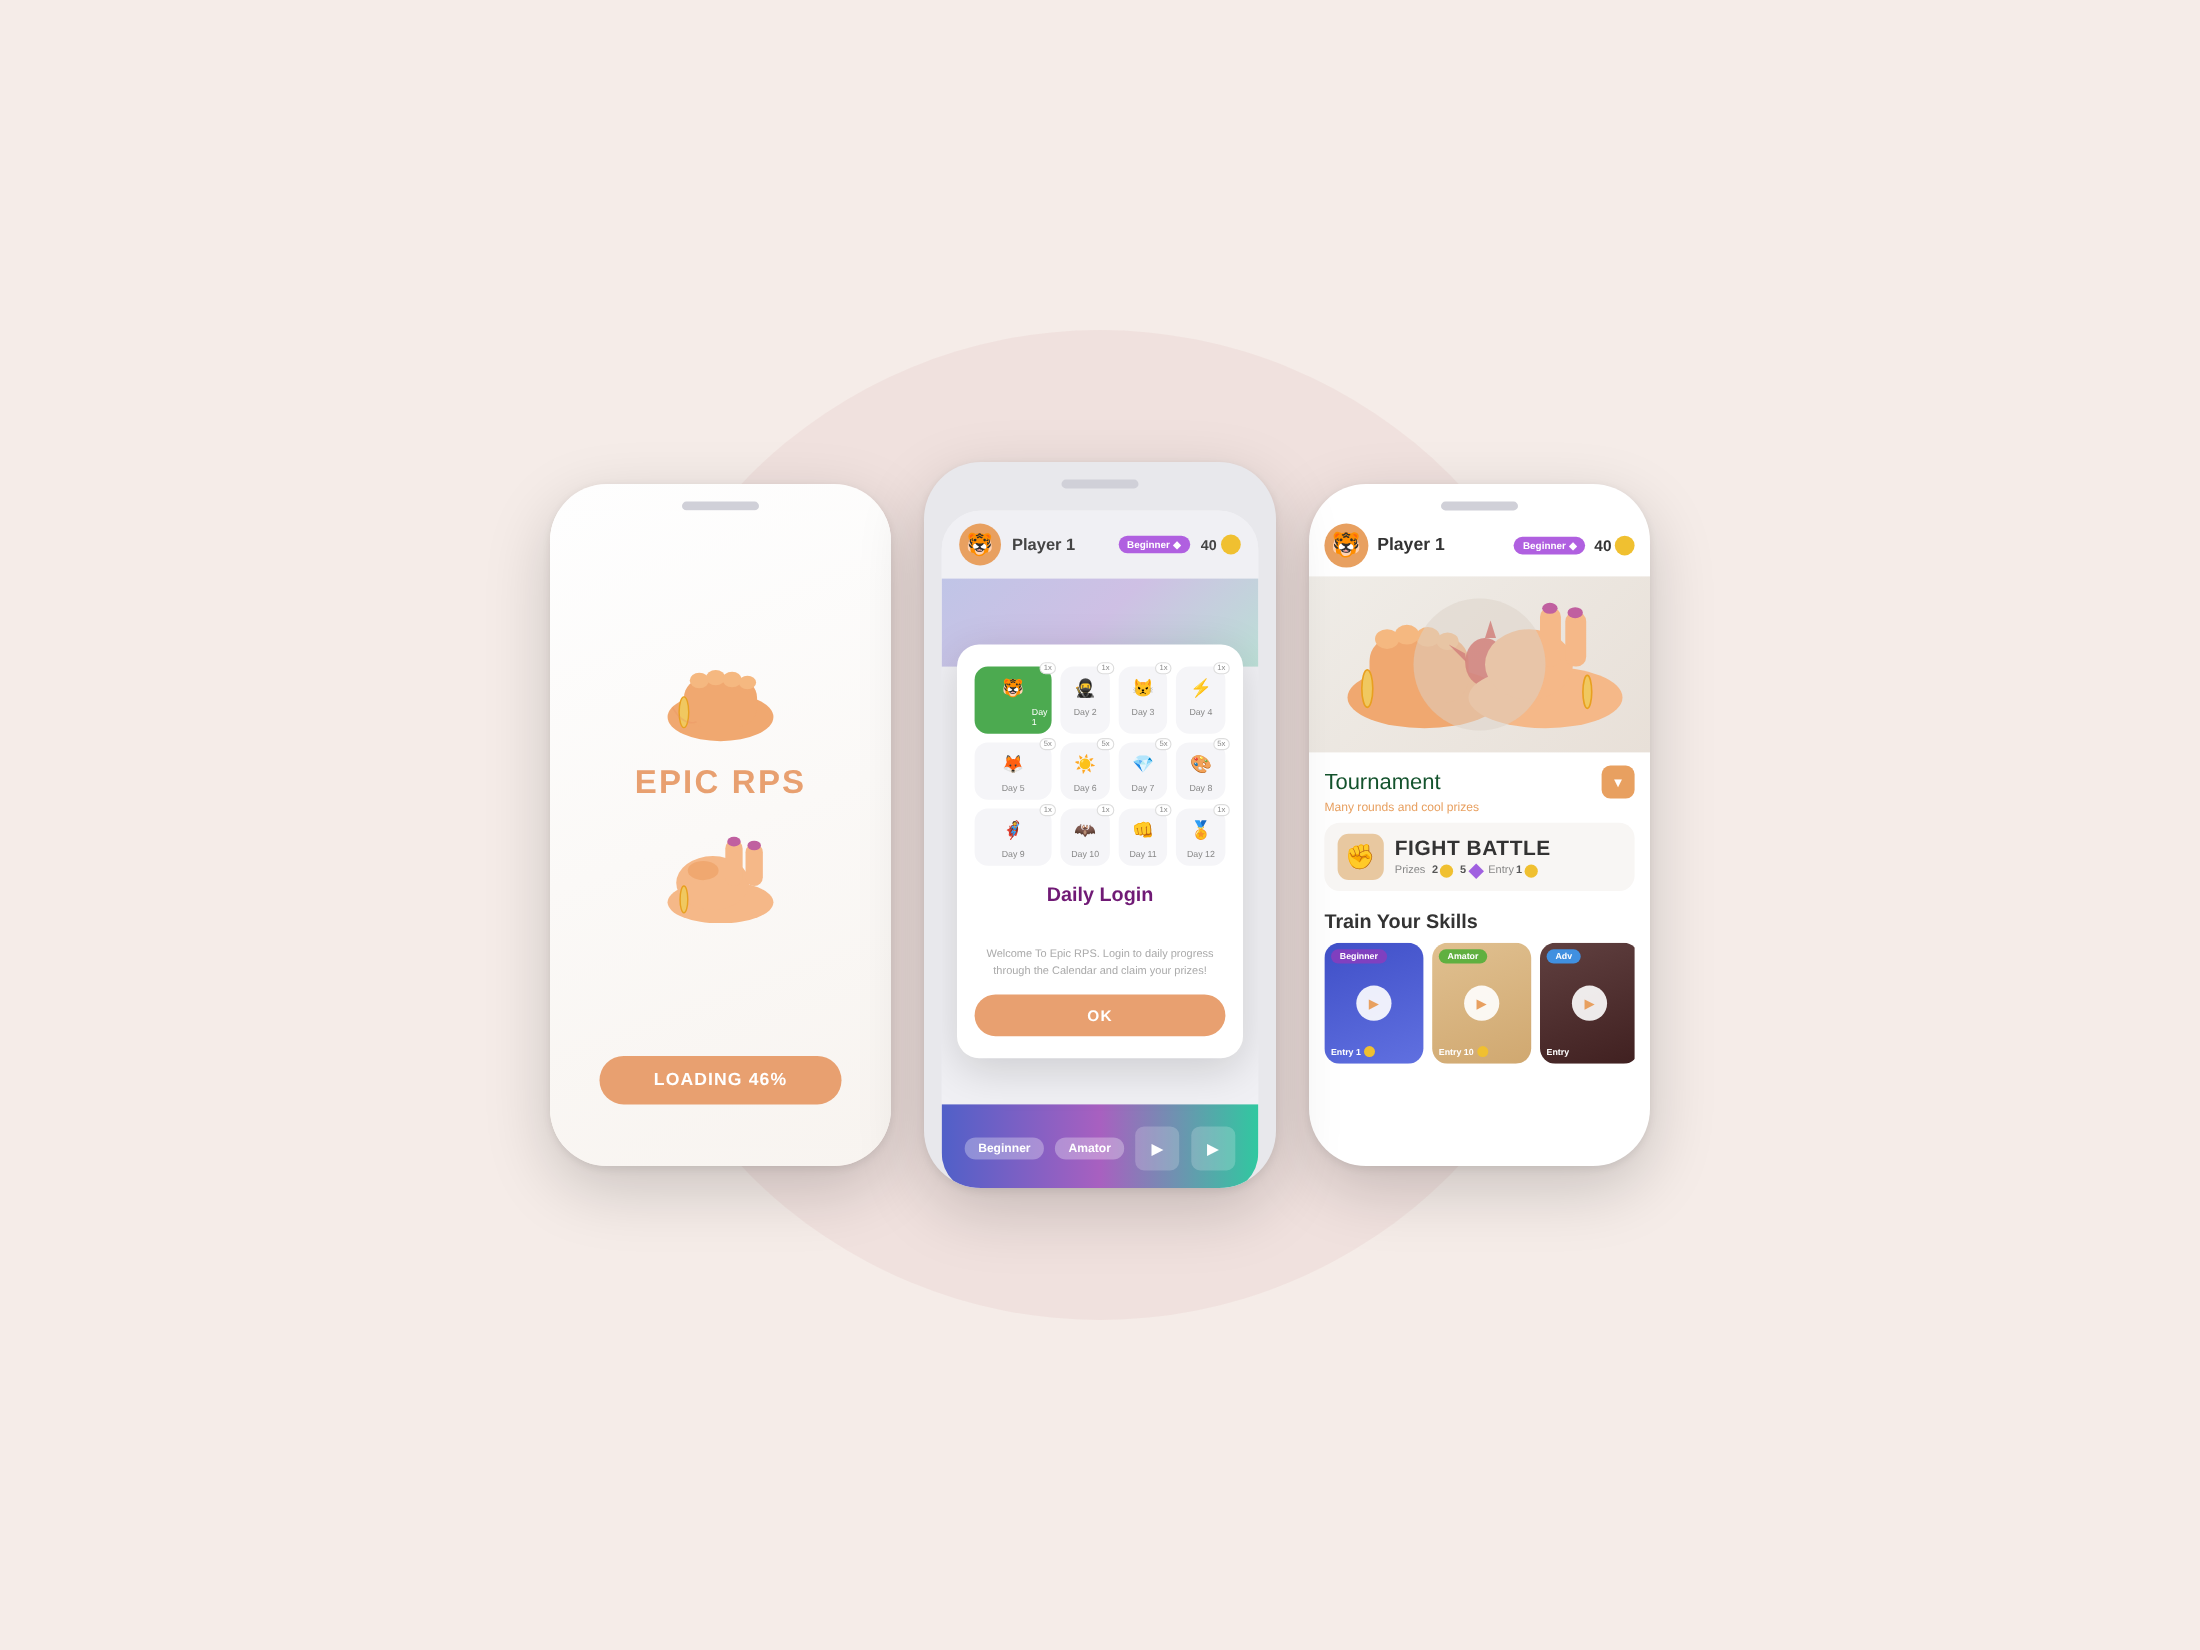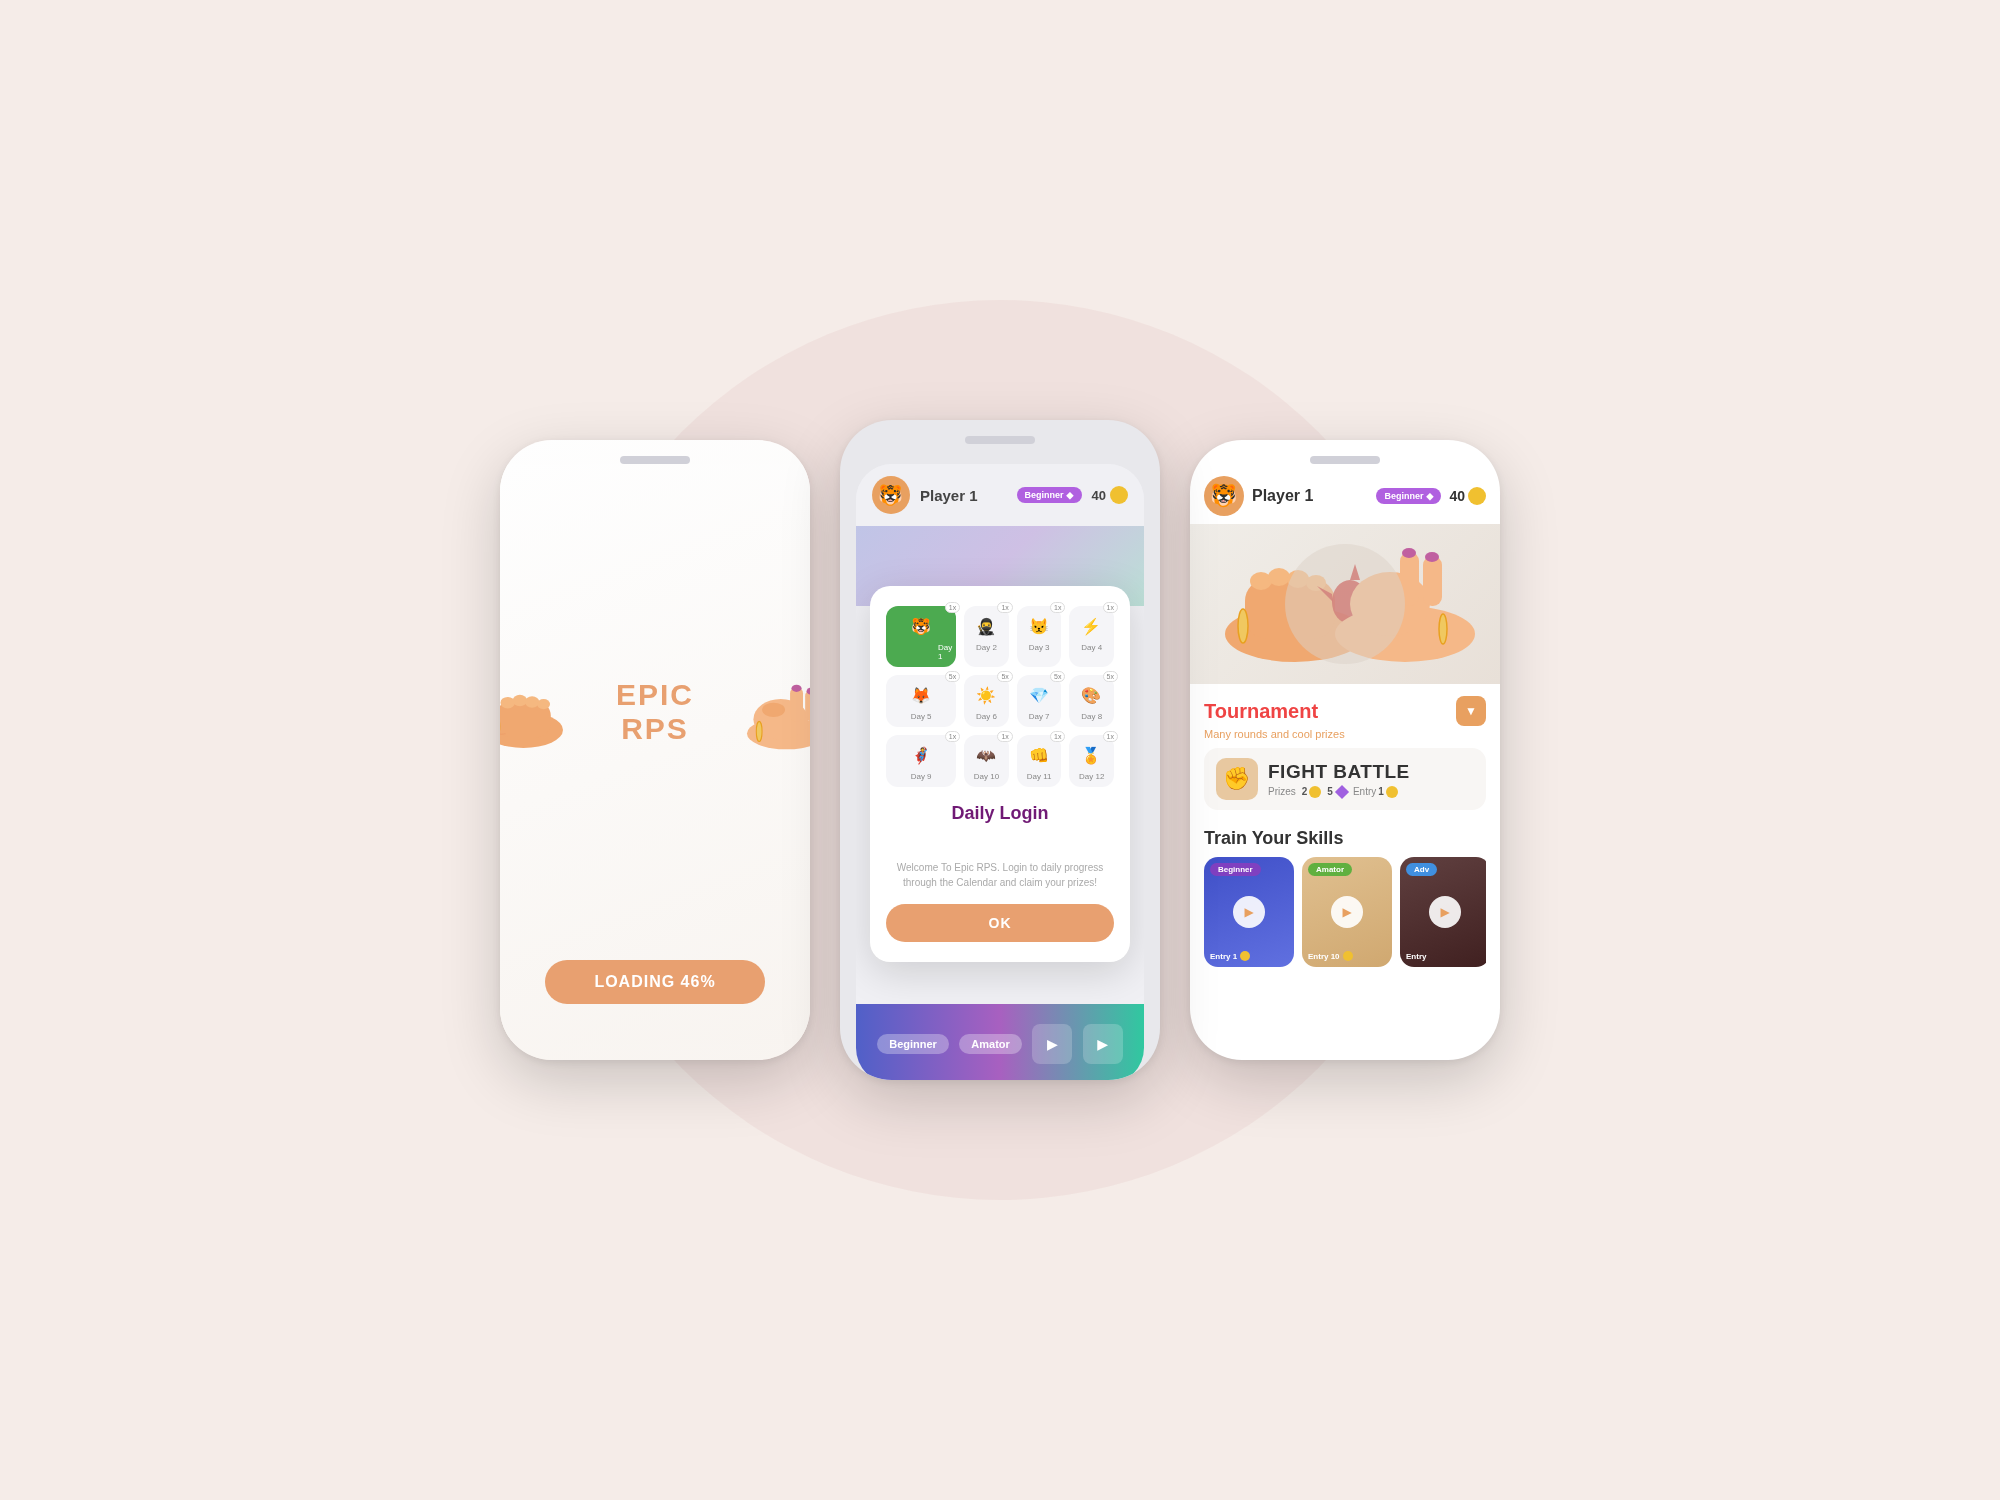--- a/index.html
+++ b/index.html
@@ -90,21 +90,21 @@
       display: flex;
       flex-direction: column;
       align-items: center;
       justify-content: space-between;
       padding: 20px 20px 40px;
       background: linear-gradient(160deg, #fefefe 0%, #f8f4f0 100%);
     }
 
     .hands-container-left {
       display: flex;
-      flex-direction: row;
+      flex-direction: column;
       align-items: center;
       justify-content: center;
       flex: 1;
       gap: 10px;
     }
 
     .epic-rps-title {
       font-size: 30px;
       font-weight: 800;
       color: #e8a070;
@@ -388,22 +388,22 @@
 
     .tournament-header {
       display: flex;
       align-items: center;
       justify-content: space-between;
       margin-bottom: 2px;
     }
 
     .tournament-title {
       font-size: 20px;
-      font-weight: 700;
-      color: #ef4444;
+      font-weight: 400;
+      color: #14532d;
     }
 
     .tournament-sub {
       font-size: 11px;
       color: #e8a060;
       margin-bottom: 8px;
     }
 
     .dropdown-arrow {
       width: 30px;

